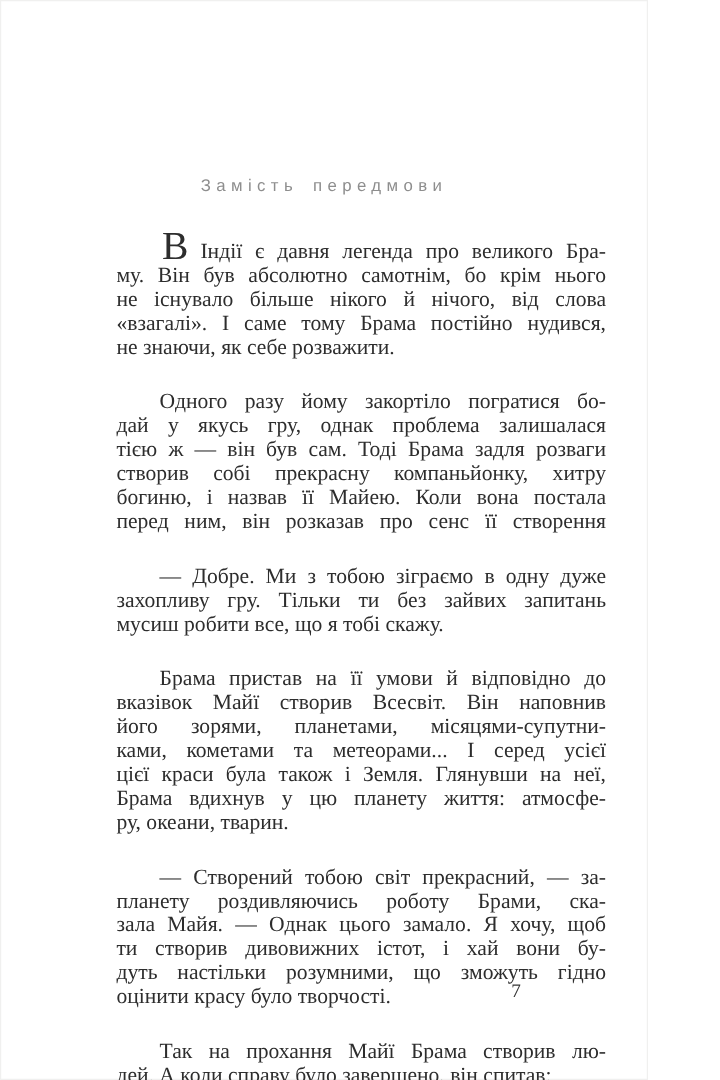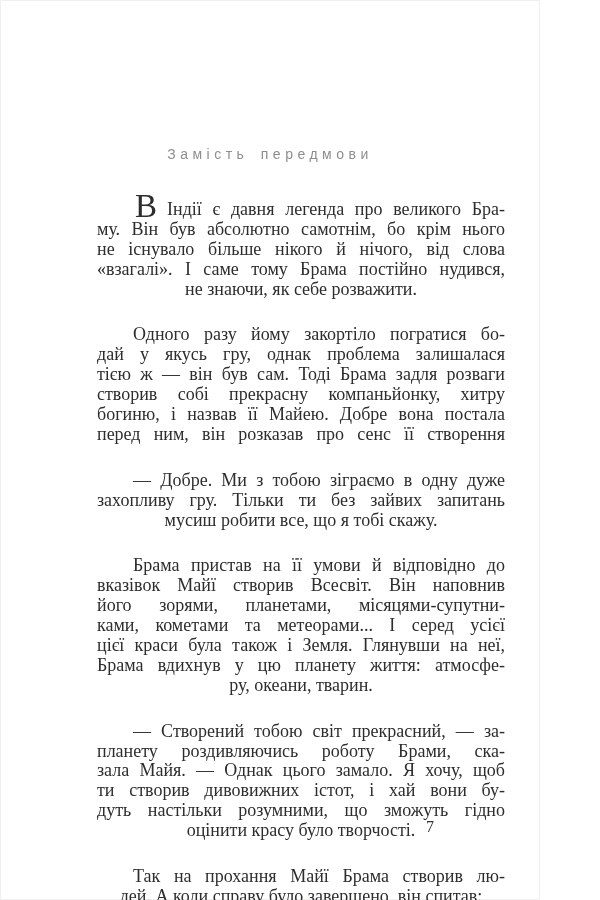--- a/index.html
+++ b/index.html
@@ -29,21 +29,21 @@
     position: absolute;
     left: 97px;
     top: 200px;
     width: 408px;
     font-size: 18px;
   }
   .para { margin: 0; }
   .line {
     height: 19.9px;
     line-height: 19.9px;
-    text-align: center;
+    text-align: left;
     white-space: nowrap;
   }
   .jline {
     text-align: justify;
     text-align-last: justify;
   }
   .indent { padding-left: 36px; margin-top: 26px; }
   .dropline { position: relative; padding-left: 70px; }
   .dropcap {
     position: absolute;
@@ -73,21 +73,21 @@
         <div class="line jline">му. Він був абсолютно самотнім, бо крім нього</div>
         <div class="line jline">не існувало більше нікого й нічого, від слова</div>
         <div class="line jline">«взагалі». І саме тому Брама постійно нудився,</div>
         <div class="line">не знаючи, як себе розважити.</div>
       </div>
       <div class="para">
         <div class="line jline indent">Одного разу йому закортіло погратися бо-</div>
         <div class="line jline">дай у якусь гру, однак проблема залишалася</div>
         <div class="line jline">тією ж — він був сам. Тоді Брама задля розваги</div>
         <div class="line jline">створив собі прекрасну компаньйонку, хитру</div>
-        <div class="line jline">богиню, і назвав її Майею. Добре вона постала</div>
+        <div class="line jline">богиню, і назвав її Майею. Коли вона постала</div>
         <div class="line jline">перед ним, він розказав про сенс її створення</div>
       </div>
       <div class="para">
         <div class="line jline indent">— Добре. Ми з тобою зіграємо в одну дуже</div>
         <div class="line jline">захопливу гру. Тільки ти без зайвих запитань</div>
         <div class="line">мусиш робити все, що я тобі скажу.</div>
       </div>
       <div class="para">
         <div class="line jline indent">Брама пристав на її умови й відповідно до</div>
         <div class="line jline">вказівок Майї створив Всесвіт. Він наповнив</div>

